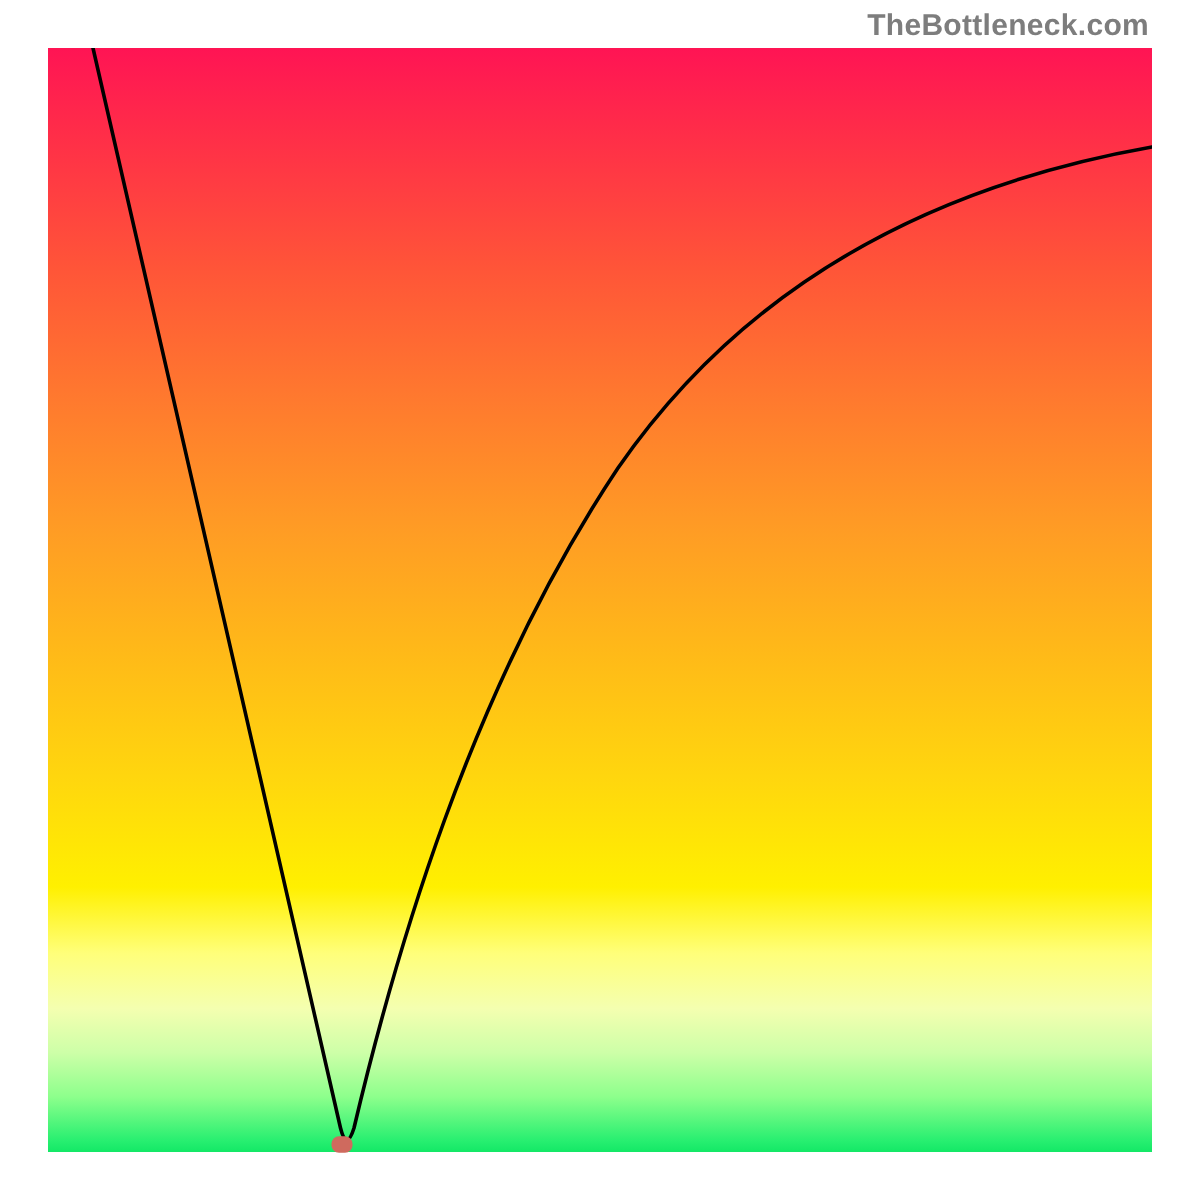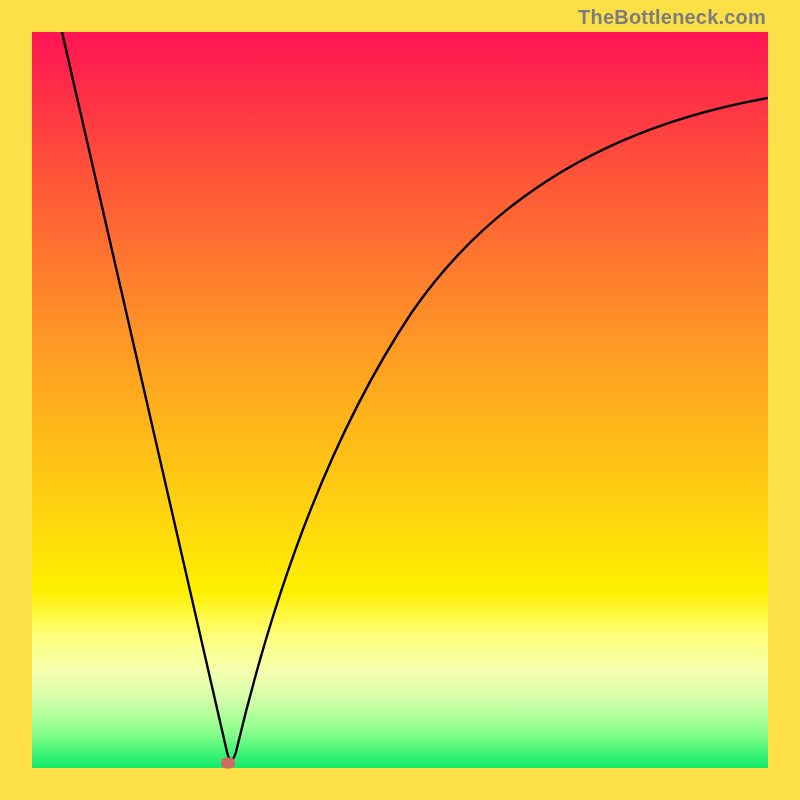--- a/index.html
+++ b/index.html
@@ -9,21 +9,21 @@
     height: 800px;
     background: #000;
     overflow: hidden;
   }
   .frame {
     position: absolute;
     left: 0;
     top: 0;
     width: 800px;
     height: 800px;
-    background: #fde047;
+    background: #ffffff;
   }
   .plot {
     position: absolute;
     left: 32px;
     top: 32px;
     width: 736px;
     height: 736px;
     background: linear-gradient(to bottom,
       #ff1454 0%,
       #ff2e48 8%,

